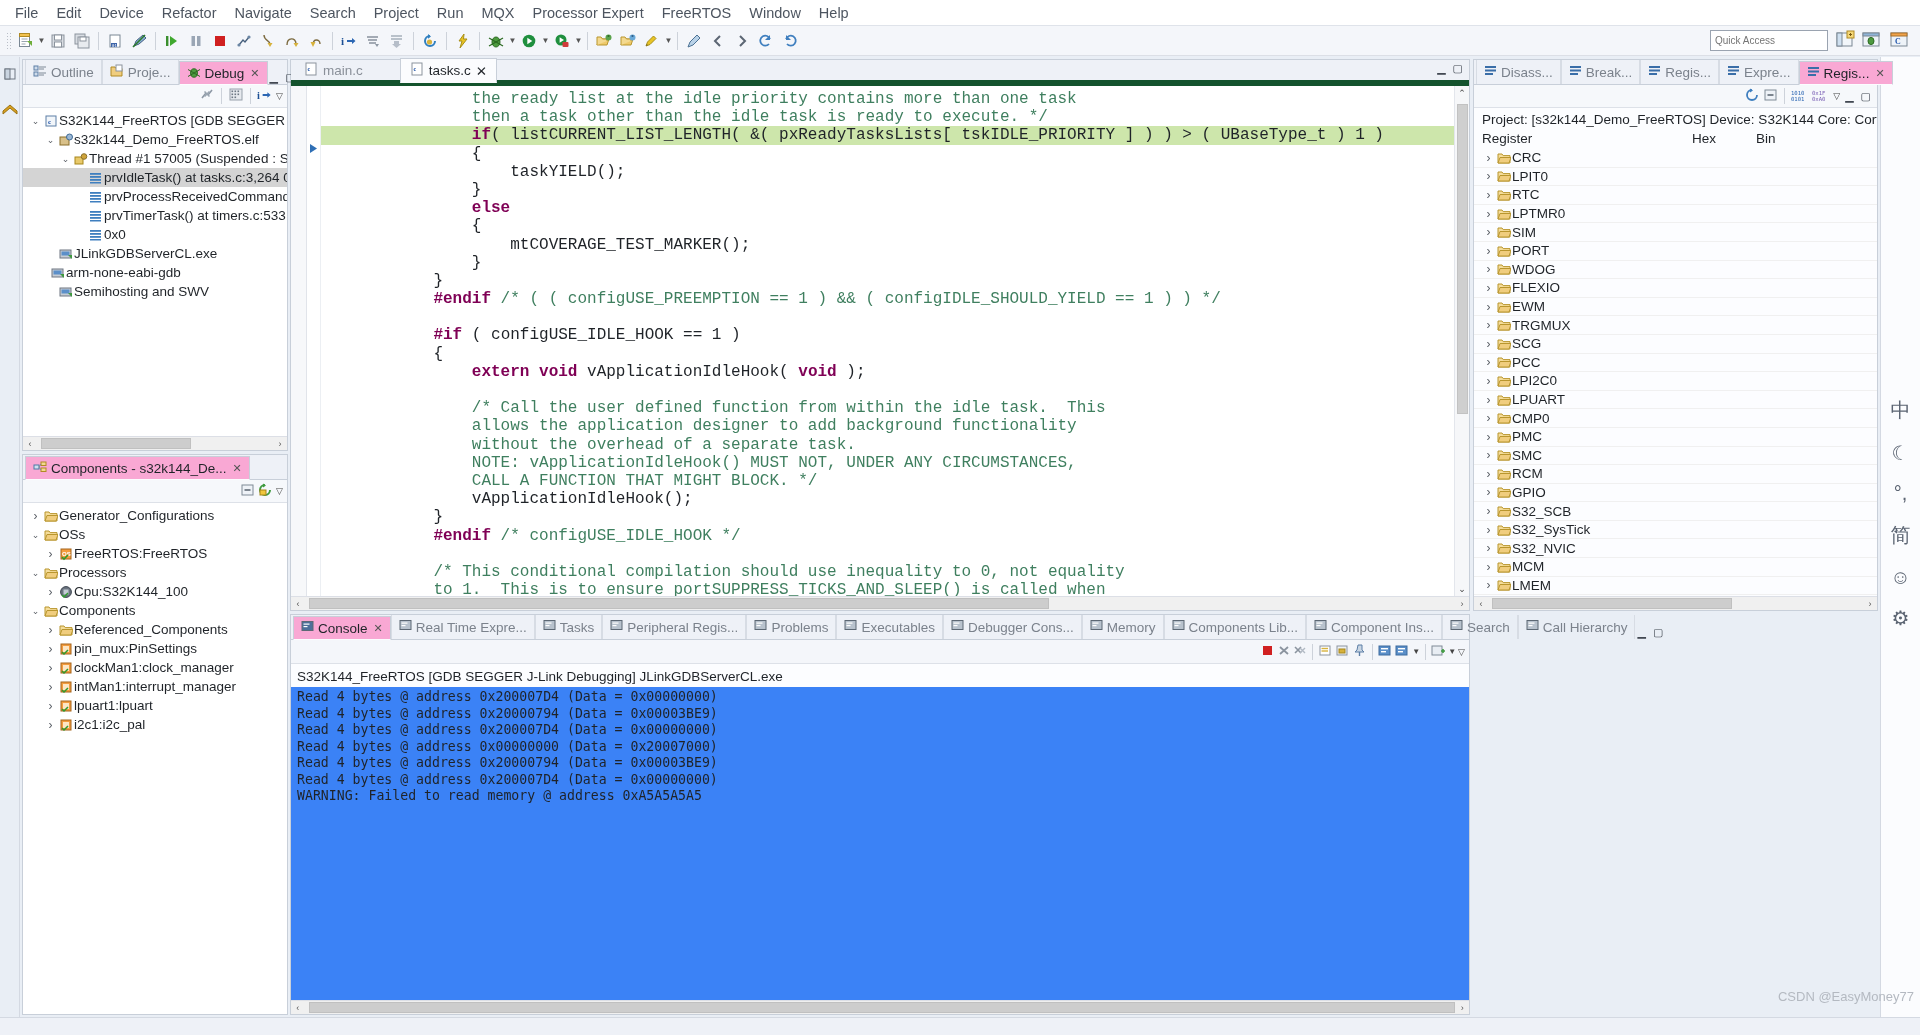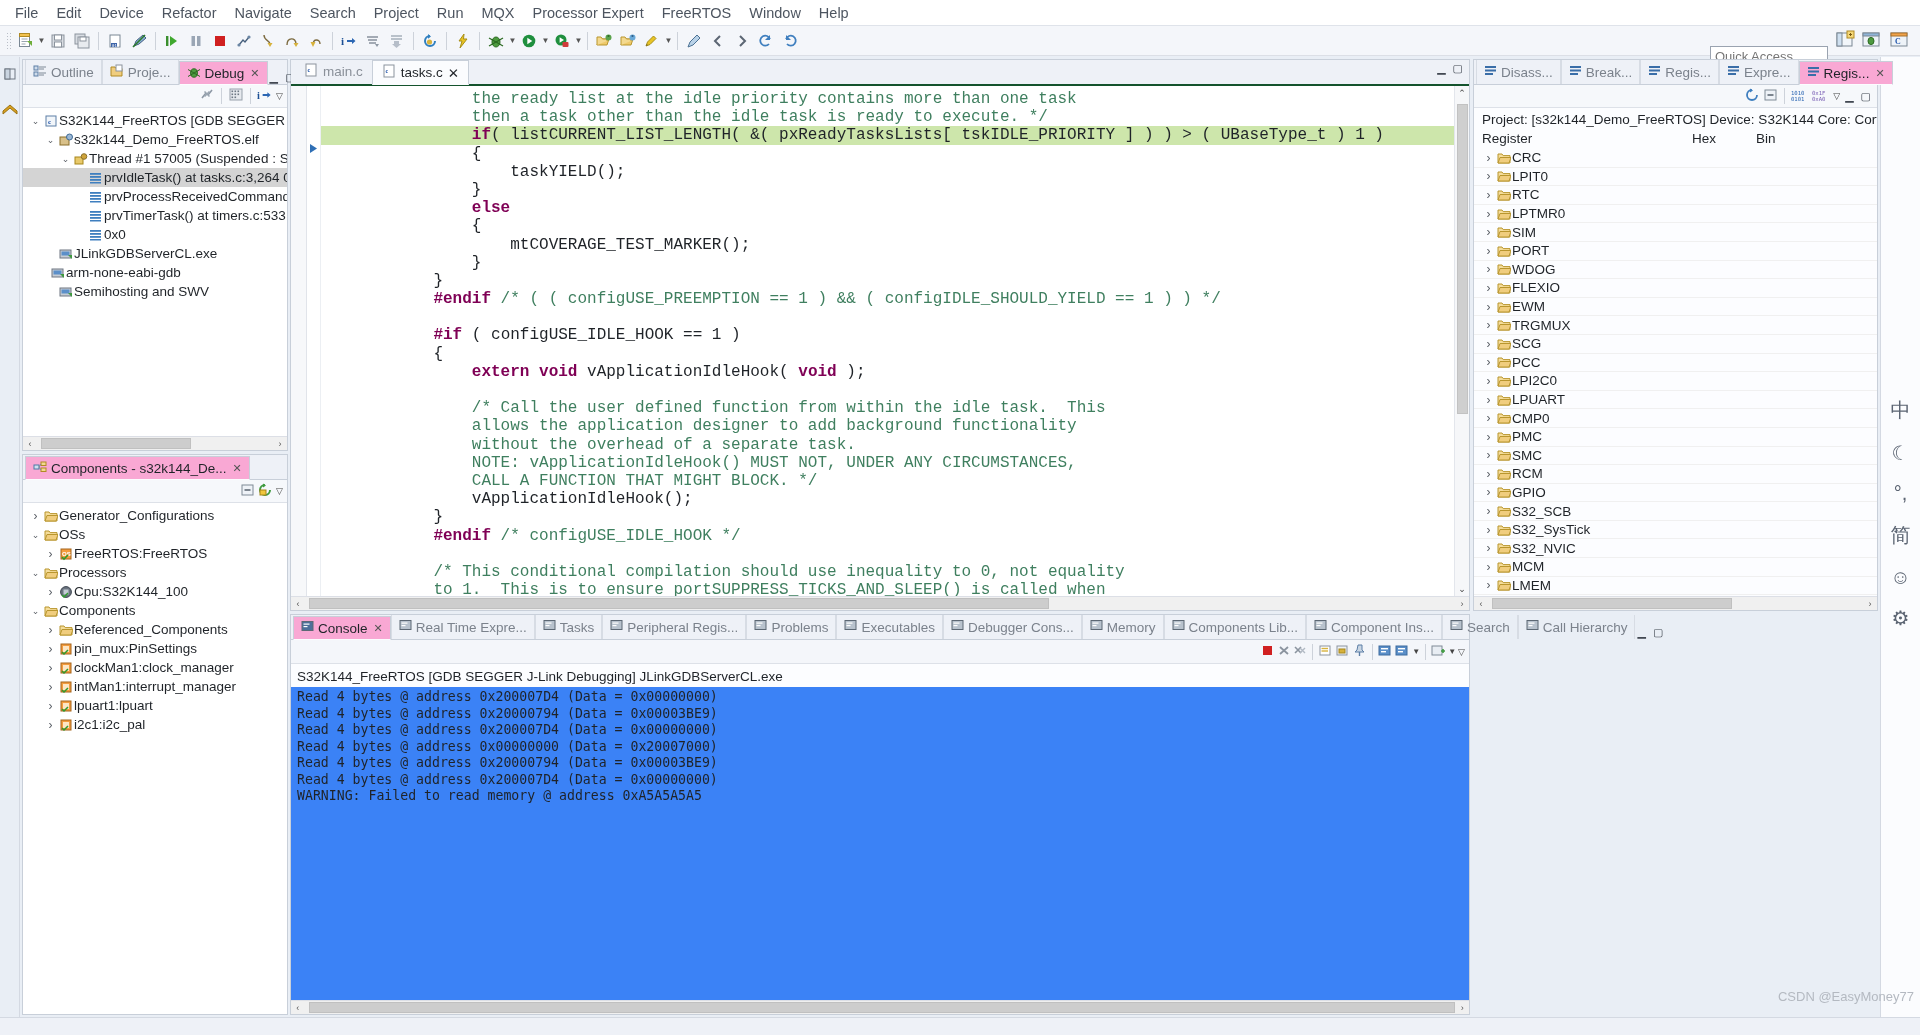--- a/index.html
+++ b/index.html
@@ -42,24 +42,24 @@
     background-image: radial-gradient(#b9bec7 1px, transparent 1px);
     background-size: 3px 3px; }
   .tb-sep { width: 1px; height: 18px; background: #cdd2da; margin: 0 4px; }
   .tb-btn { width: 22px; height: 22px; display: inline-flex; align-items: center;
             justify-content: center; margin: 0 1px; position: relative; }
   .tb-arrow { width: 9px; height: 22px; display:inline-flex; align-items:center;
               justify-content:center; font-size: 8px; color: #555; }
 
   
   #quickaccess {
-    position: absolute; right: 92px; top: 20px;
+    position: absolute; right: 92px; top: 4px;
     width: 118px; height: 21px;
     border: 1px solid #9aa3b0; background: #fff;
-    font-size: 13px; color: #737373;
+    font-size: 10px; color: #737373;
     padding: 2px 4px; line-height: 16px;
   }
   .perspective-btn { position: absolute; top: 4px; width: 24px; height: 22px; }
 
   
   #main {
     position: absolute;
     top: 57px; left: 0; right: 0; bottom: 18px;
     display: flex;
   }
@@ -111,22 +111,22 @@
   .twist { width: 13px; text-align: center; color: #5a5f66; font-size: 9px; flex: none; }
   .tic { width: 17px; flex: none; display: inline-flex; align-items: center; justify-content: center; }
   .tlabel { overflow: hidden; text-overflow: clip; }
 
   
   .hscroll { height: 14px; background: #f0f0f0; border-top: 1px solid #dcdfe6;
              display: flex; align-items: center; }
   .hscroll .arrow { width: 14px; text-align: center; font-size: 9px; color: #555; }
   .hscroll .thumb { height: 11px; background: #cdcdcd; border: 1px solid #c0c0c0; }
   .etabbar {
-    height: 26px; background: #eef1f7; display: flex; align-items: flex-end;
-    border-bottom: 2px solid #14532d; padding-left: 4px; position: relative;
+    height: 26px; background: #eef1f7; display: flex; align-items: center;
+    border-bottom: 6px solid #14532d; padding-left: 4px; position: relative; gap: 28px;
   }
   .etab { display: flex; align-items: center; gap: 5px; height: 25px; padding: 0 9px;
           font-size: 13.5px; color: #8a9099; white-space: nowrap; }
   .etab.active { background: #fbfcfe; color: #1f2328;
                  border: 1px solid #c8cfd9; border-bottom-color: #fbfcfe;
                  margin-bottom: -1px; }
   .code-wrap { flex: 1; display: flex; background: #ffffff; min-height: 0; position: relative; }
   .ruler { width: 16px; background: #f7f8fa; border-right: 1px solid #e1e4ea; flex: none; }
   .marker-col { width: 14px; background: #ffffff; border-right: 1px solid #eceff3; flex: none;
                 position: relative; }

